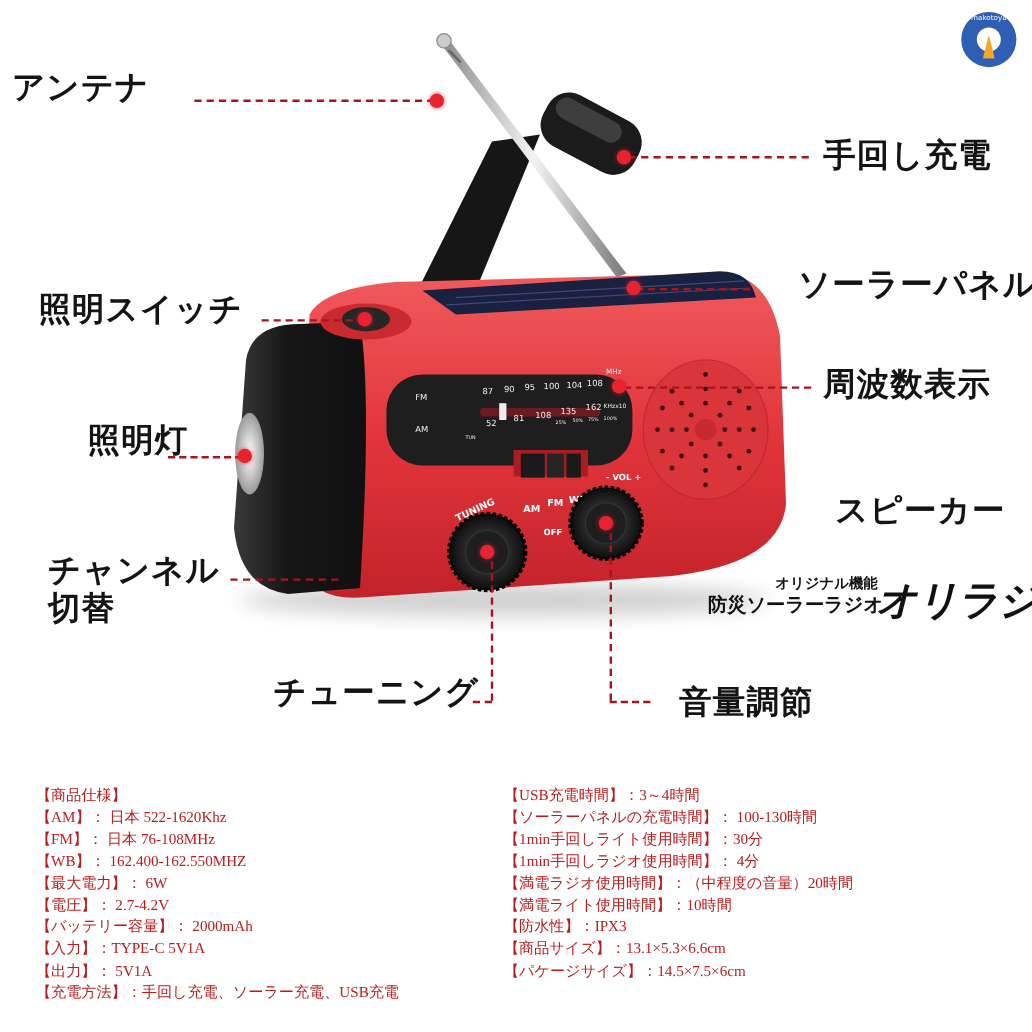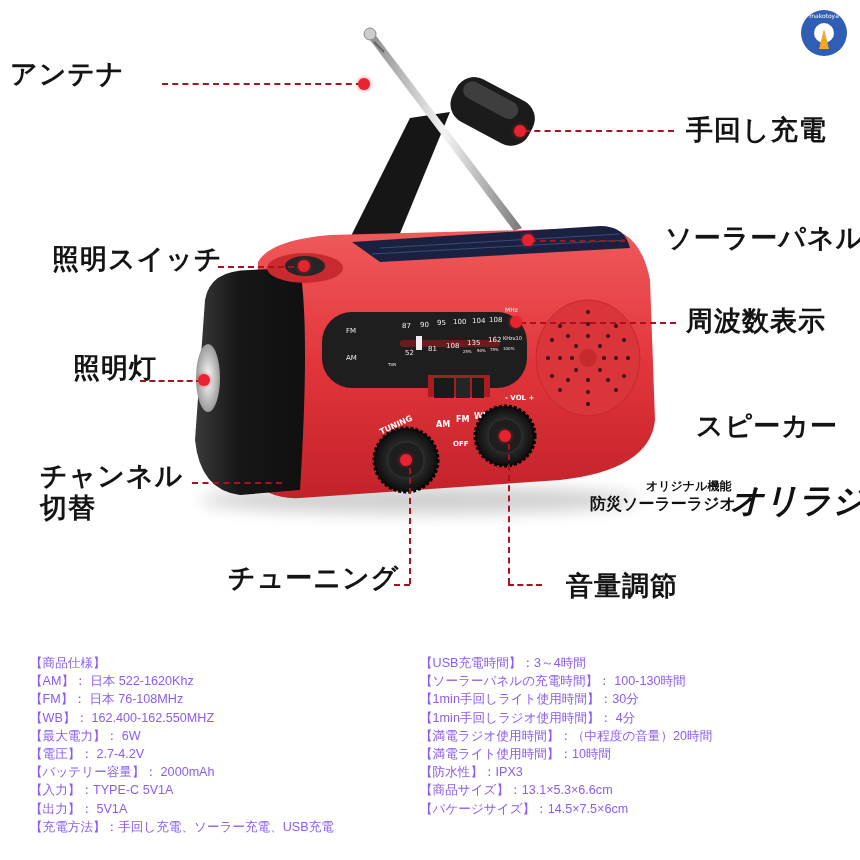--- a/index.html
+++ b/index.html
@@ -24,21 +24,21 @@
   .badge-text { position: absolute; left: 4px; top: 2px; width: 38px; text-align: center; font-size: 6px; color: #fff; font-family: "DejaVu Sans", sans-serif; }
 
   
   .radio { position: absolute; left: 0; top: 0; width: 860px; height: 640px; pointer-events: none; }
 
   .brand { position: absolute; left: 590px; top: 478px; }
   .brand-sub { position: absolute; left: 56px; top: 0; font-size: 12px; font-weight: bold; white-space: nowrap; color:#111; font-family: "DejaVu Sans", sans-serif; }
   .brand-main { position: absolute; left: 0; top: 16px; font-size: 16px; font-weight: bold; white-space: nowrap; color:#111; font-family: "DejaVu Sans", sans-serif; }
   .brand-big { position: absolute; left: 140px; top: 0; font-size: 34px; font-weight: bold; white-space: nowrap; color:#111; font-style: italic; font-family: "DejaVu Sans", sans-serif; letter-spacing: -1px; }
 
-  .spec { position: absolute; font-family: Liberation Sans, sans-serif; font-size: 12.6px; line-height: 18.2px; color: #8b5cf6; white-space: nowrap; }
+  .spec { position: absolute; font-family: Liberation Serif, serif; font-size: 12.6px; line-height: 18.2px; color: #b91c1c; white-space: nowrap; }
   .spec-left { left: 30px; top: 654px; }
   .spec-right { left: 420px; top: 654px; }
   .spec-row { display: block; height: 18.2px; }
 </style>
 </head>
 <body>
 
 <div class="badge">
   <div class="badge-text">makotoya</div>
   <div class="badge-inner"></div>
@@ -186,21 +186,21 @@
 <div class="dot" style="left:358px; top:78px;"></div>
 
 <div class="callout" style="left:686px; top:114px;">手回し充電</div>
 <div class="dash-h" style="left:524px; top:130px; width:150px;"></div>
 <div class="dot" style="left:514px; top:125px;"></div>
 
 <div class="callout" style="left:630px; top:222px;margin-left:35px;">ソーラーパネル</div>
 <div class="dash-h" style="left:530px; top:240px; width:95px;"></div>
 <div class="dot" style="left:522px; top:234px;"></div>
 
-<div class="callout" style="left:52px; top:243px;text-align:right;">照明スイッチ</div>
+<div class="callout" style="left:32px; top:243px;text-align:right;">照明スイッチ</div>
 <div class="dash-h" style="left:218px; top:266px; width:86px;"></div>
 <div class="dot" style="left:298px; top:260px;"></div>
 
 <div class="callout" style="left:686px; top:305px;">周波数表示</div>
 <div class="dash-h" style="left:520px; top:322px; width:156px;"></div>
 <div class="dot" style="left:510px; top:316px;"></div>
 
 <div class="callout" style="left:40px; top:352px;margin-left:33px;">照明灯</div>
 <div class="dash-h" style="left:140px; top:380px; width:62px;"></div>
 <div class="dot" style="left:198px; top:374px;"></div>

